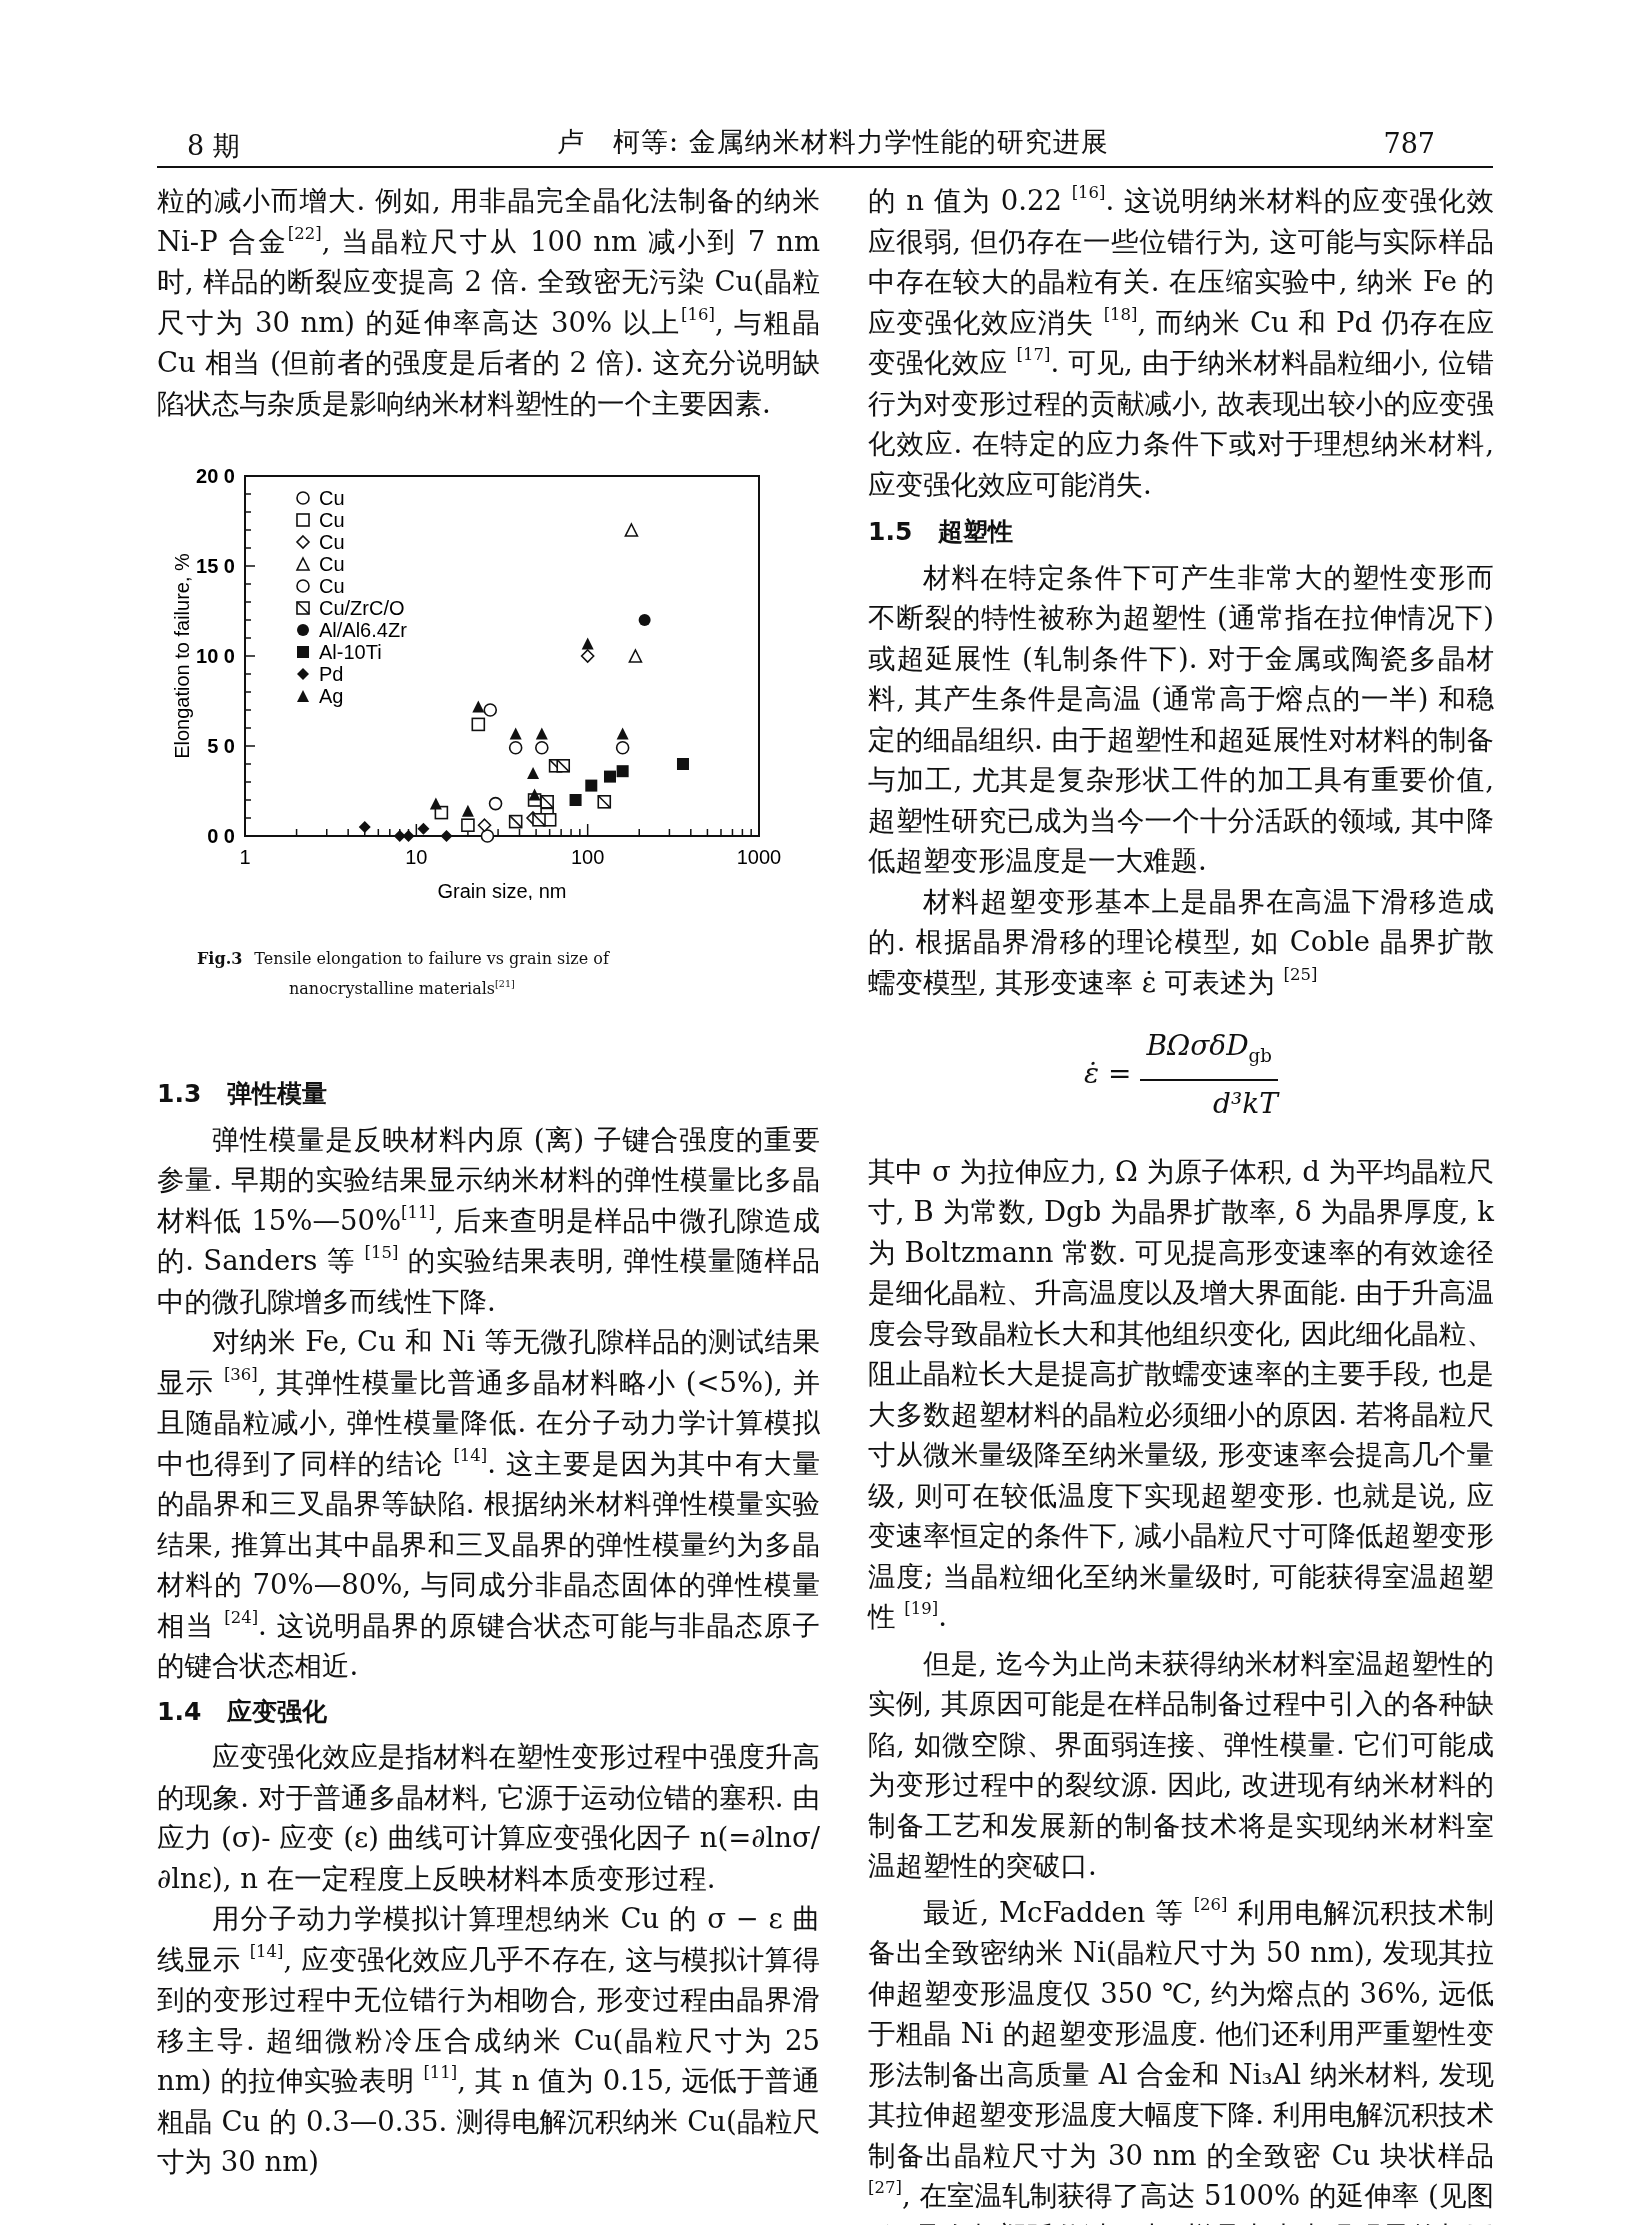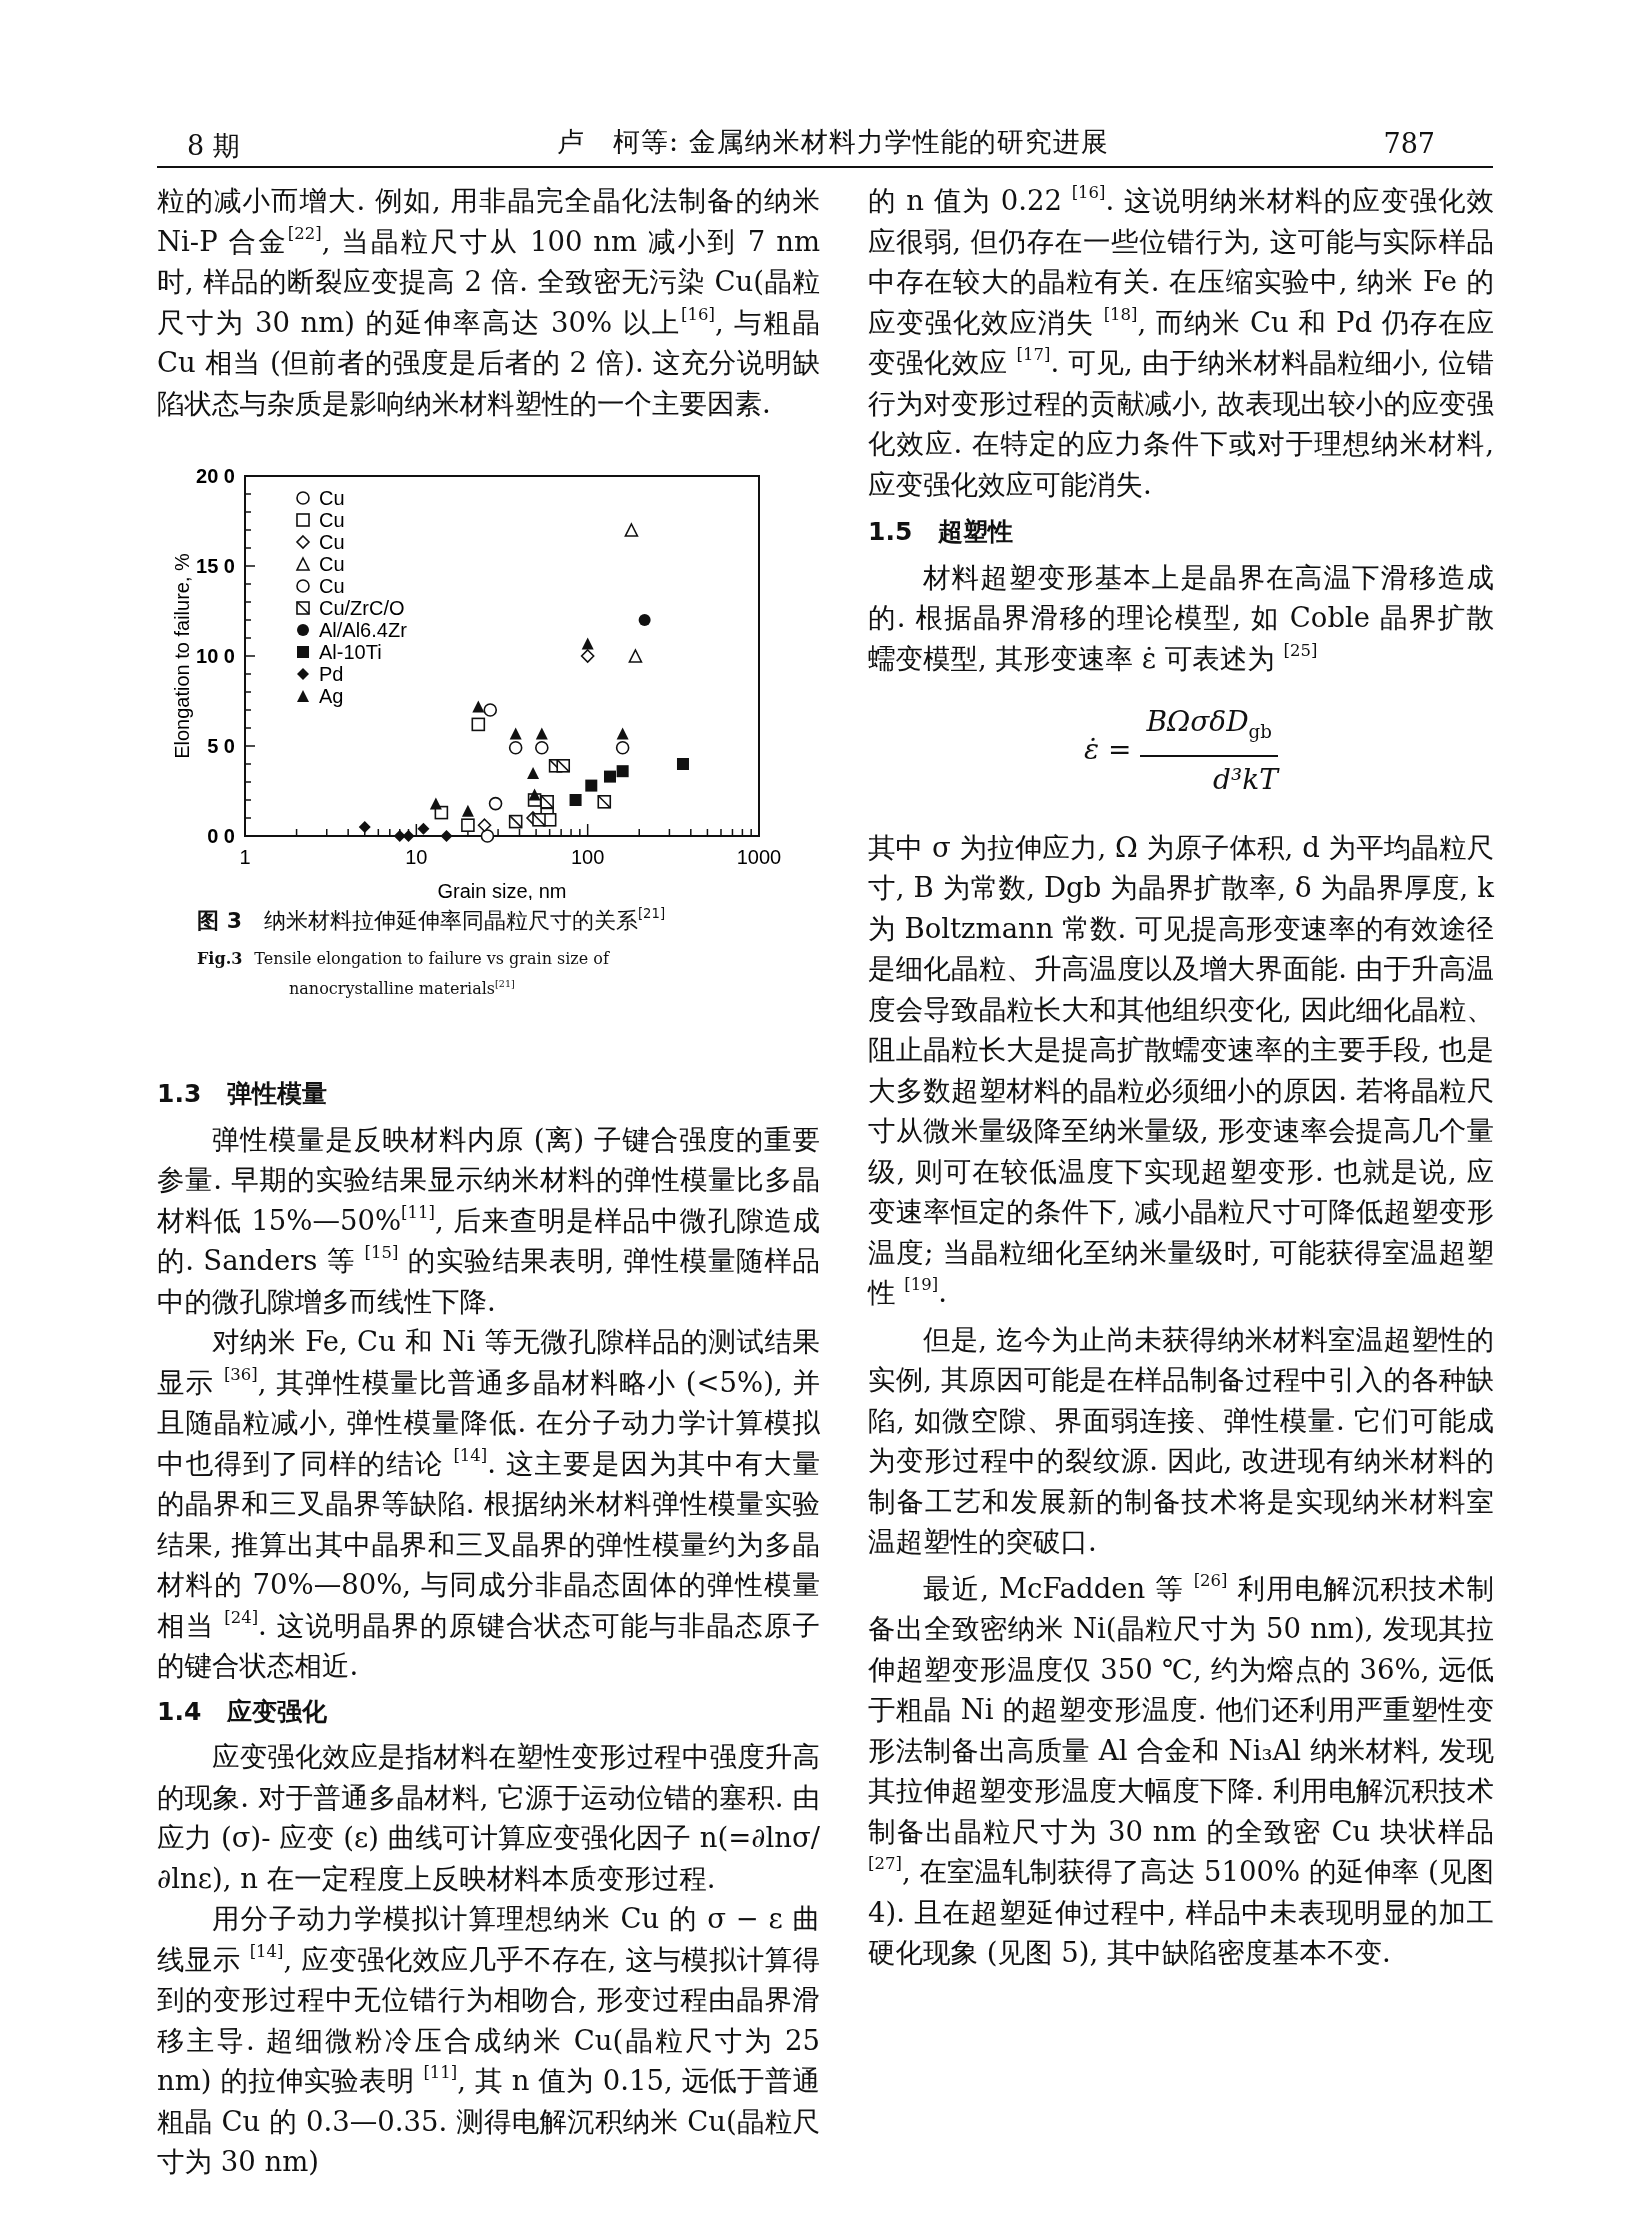--- a/index.html
+++ b/index.html
@@ -185,36 +185,36 @@
       <text x="162" y="165" font-size="20" class="chart-text">Cu/ZrC/O</text>
       <circle cx="146" cy="180" r="6" fill="#111"></circle>
       <text x="162" y="187" font-size="20" class="chart-text">Al/Al6.4Zr</text>
       <rect x="140" y="196" width="12" height="12" fill="#111"></rect>
       <text x="162" y="209" font-size="20" class="chart-text">Al-10Ti</text>
       <polygon points="146,218 152,224 146,230 140,224" fill="#111"></polygon>
       <text x="162" y="231" font-size="20" class="chart-text">Pd</text>
       <polygon points="146,240 152,252 140,252" fill="#111"></polygon>
       <text x="162" y="253" font-size="20" class="chart-text">Ag</text>
     </svg>
-  <div class="cap-cn"><b>图 3</b><span>纳米材料拉伸延伸率同晶粒尺寸的关系</span><sup>[21]</sup></div>
   <div class="cap-en"><b>Fig.3</b><span>Tensile elongation to failure vs grain size of</span><span class="cont"><span>nanocrystalline materials</span><sup>[21]</sup></span></div>
 </div>
 
 <div class="col left" style="top:1068px;">
   <div class="sec"><span class="num">1.3</span><span>弹性模量</span></div>
   <p class="indent"><span>弹性模量是反映材料内原 (离) 子键合强度的重要参量. 早期的实验结果显示纳米材料的弹性模量比多晶材料低 15%—50%</span><sup>[11]</sup><span>, 后来查明是样品中微孔隙造成的. Sanders 等 </span><sup>[15]</sup><span> 的实验结果表明, 弹性模量随样品中的微孔隙增多而线性下降.</span></p>
   <p class="indent"><span>对纳米 Fe, Cu 和 Ni 等无微孔隙样品的测试结果显示 </span><sup>[36]</sup><span>, 其弹性模量比普通多晶材料略小 (&lt;5%), 并且随晶粒减小, 弹性模量降低. 在分子动力学计算模拟中也得到了同样的结论 </span><sup>[14]</sup><span>. 这主要是因为其中有大量的晶界和三叉晶界等缺陷. 根据纳米材料弹性模量实验结果, 推算出其中晶界和三叉晶界的弹性模量约为多晶材料的 70%—80%, 与同成分非晶态固体的弹性模量相当 </span><sup>[24]</sup><span>. 这说明晶界的原键合状态可能与非晶态原子的键合状态相近.</span></p>
   <div class="sec"><span class="num">1.4</span><span>应变强化</span></div>
   <p class="indent">应变强化效应是指材料在塑性变形过程中强度升高的现象. 对于普通多晶材料, 它源于运动位错的塞积. 由应力 (σ)- 应变 (ε) 曲线可计算应变强化因子 n(=∂lnσ/∂lnε), n 在一定程度上反映材料本质变形过程.</p>
   <p class="indent"><span>用分子动力学模拟计算理想纳米 Cu 的 σ − ε 曲线显示 </span><sup>[14]</sup><span>, 应变强化效应几乎不存在, 这与模拟计算得到的变形过程中无位错行为相吻合, 形变过程由晶界滑移主导. 超细微粉冷压合成纳米 Cu(晶粒尺寸为 25 nm) 的拉伸实验表明 </span><sup>[11]</sup><span>, 其 n 值为 0.15, 远低于普通粗晶 Cu 的 0.3—0.35. 测得电解沉积纳米 Cu(晶粒尺寸为 30 nm)</span></p>
 </div>
 
 <div class="col right" style="top:180px;">
   <p><span>的 n 值为 0.22 </span><sup>[16]</sup><span>. 这说明纳米材料的应变强化效应很弱, 但仍存在一些位错行为, 这可能与实际样品中存在较大的晶粒有关. 在压缩实验中, 纳米 Fe 的应变强化效应消失 </span><sup>[18]</sup><span>, 而纳米 Cu 和 Pd 仍存在应变强化效应 </span><sup>[17]</sup><span>. 可见, 由于纳米材料晶粒细小, 位错行为对变形过程的贡献减小, 故表现出较小的应变强化效应. 在特定的应力条件下或对于理想纳米材料, 应变强化效应可能消失.</span></p>
   <div class="sec" style="margin-top:8px;"><span class="num">1.5</span><span>超塑性</span></div>
+  <p class="indent">材料在特定条件下可产生非常大的塑性变形而不断裂的特性被称为超塑性 (通常指在拉伸情况下) 或超延展性 (轧制条件下). 对于金属或陶瓷多晶材料, 其产生条件是高温 (通常高于熔点的一半) 和稳定的细晶组织. 由于超塑性和超延展性对材料的制备与加工, 尤其是复杂形状工件的加工具有重要价值, 超塑性研究已成为当今一个十分活跃的领域, 其中降低超塑变形温度是一大难题.</p>
   <p class="indent"><span>材料超塑变形基本上是晶界在高温下滑移造成的. 根据晶界滑移的理论模型, 如 Coble 晶界扩散蠕变模型, 其形变速率 ε̇ 可表述为 </span><sup>[25]</sup></p>
   <div class="formula">
     <span>ε̇ =</span>
     <span class="frac">
       <span class="num"><span>BΩσδD</span><sub style="font-style:normal;font-size:0.65em">gb</sub></span>
       <span class="den">d³kT</span>
     </span>
   </div>
   <p><span>其中 σ 为拉伸应力, Ω 为原子体积, d 为平均晶粒尺寸, B 为常数, Dgb 为晶界扩散率, δ 为晶界厚度, k 为 Boltzmann 常数. 可见提高形变速率的有效途径是细化晶粒、升高温度以及增大界面能. 由于升高温度会导致晶粒长大和其他组织变化, 因此细化晶粒、阻止晶粒长大是提高扩散蠕变速率的主要手段, 也是大多数超塑材料的晶粒必须细小的原因. 若将晶粒尺寸从微米量级降至纳米量级, 形变速率会提高几个量级, 则可在较低温度下实现超塑变形. 也就是说, 应变速率恒定的条件下, 减小晶粒尺寸可降低超塑变形温度; 当晶粒细化至纳米量级时, 可能获得室温超塑性 </span><sup>[19]</sup><span>.</span></p>
   <p class="indent" style="margin-top:6px;">但是, 迄今为止尚未获得纳米材料室温超塑性的实例, 其原因可能是在样品制备过程中引入的各种缺陷, 如微空隙、界面弱连接、弹性模量. 它们可能成为变形过程中的裂纹源. 因此, 改进现有纳米材料的制备工艺和发展新的制备技术将是实现纳米材料室温超塑性的突破口.</p>

